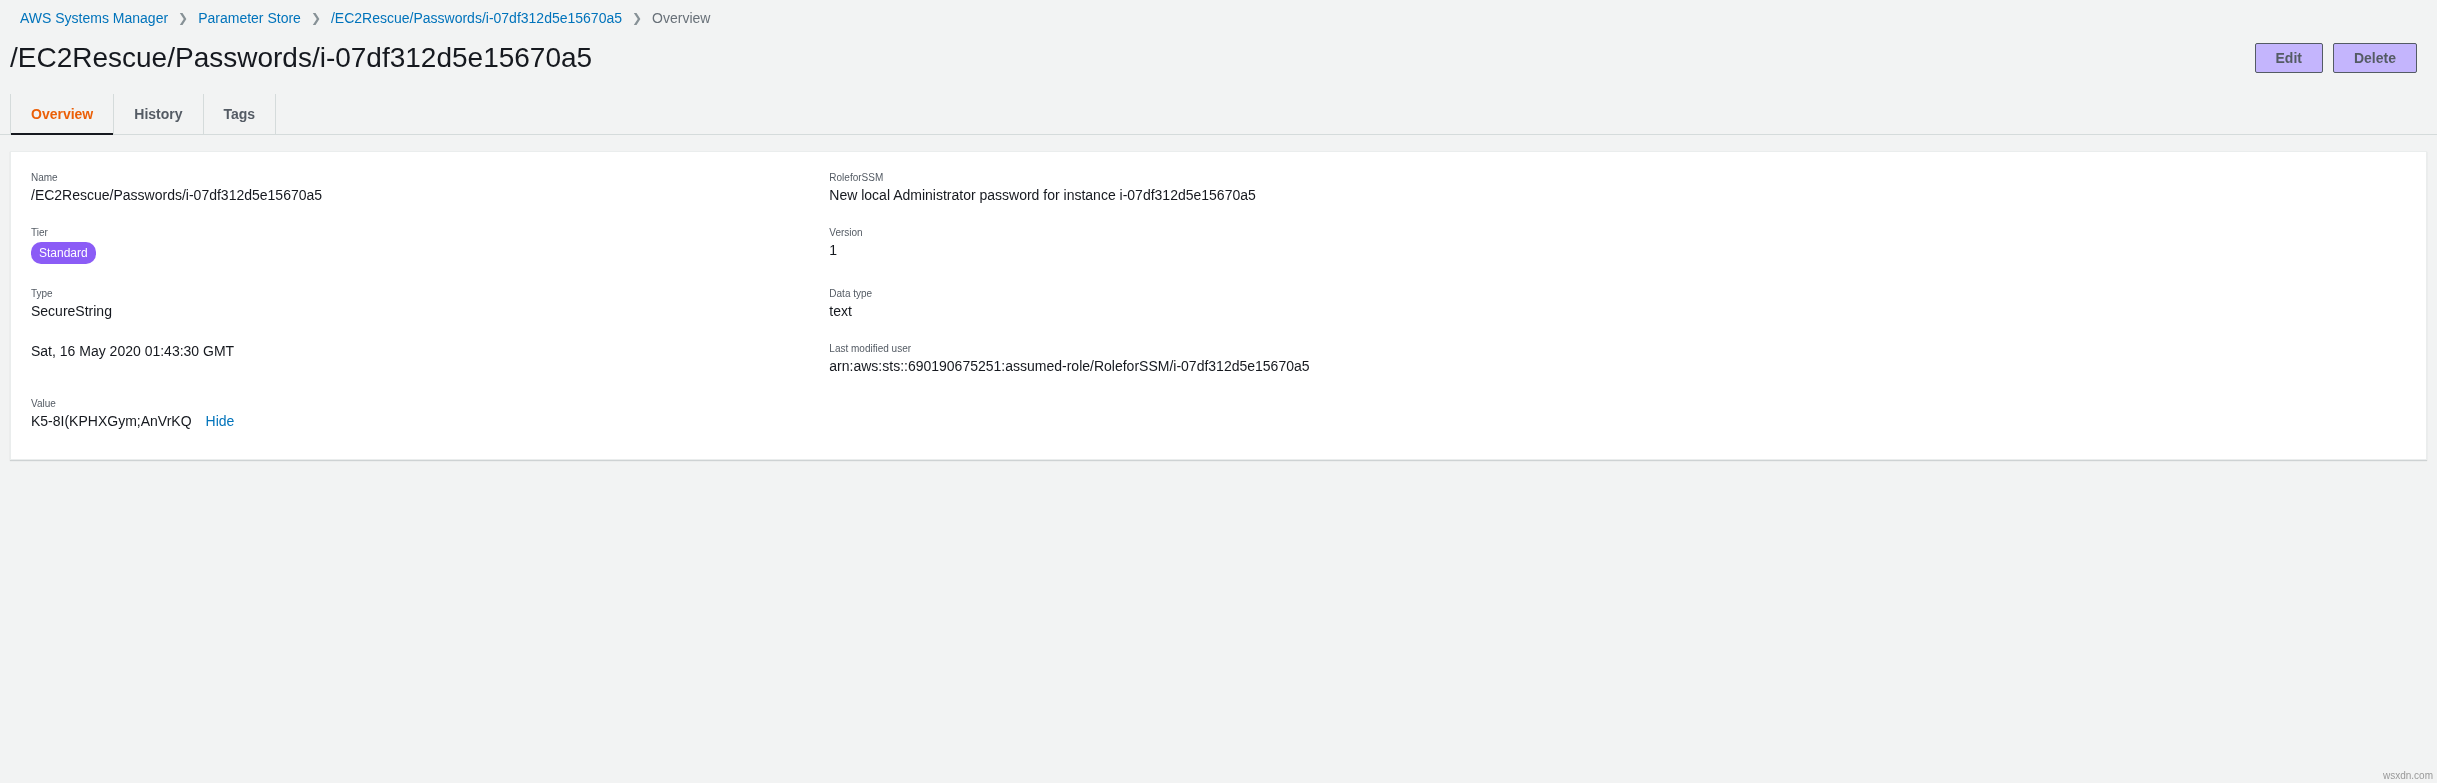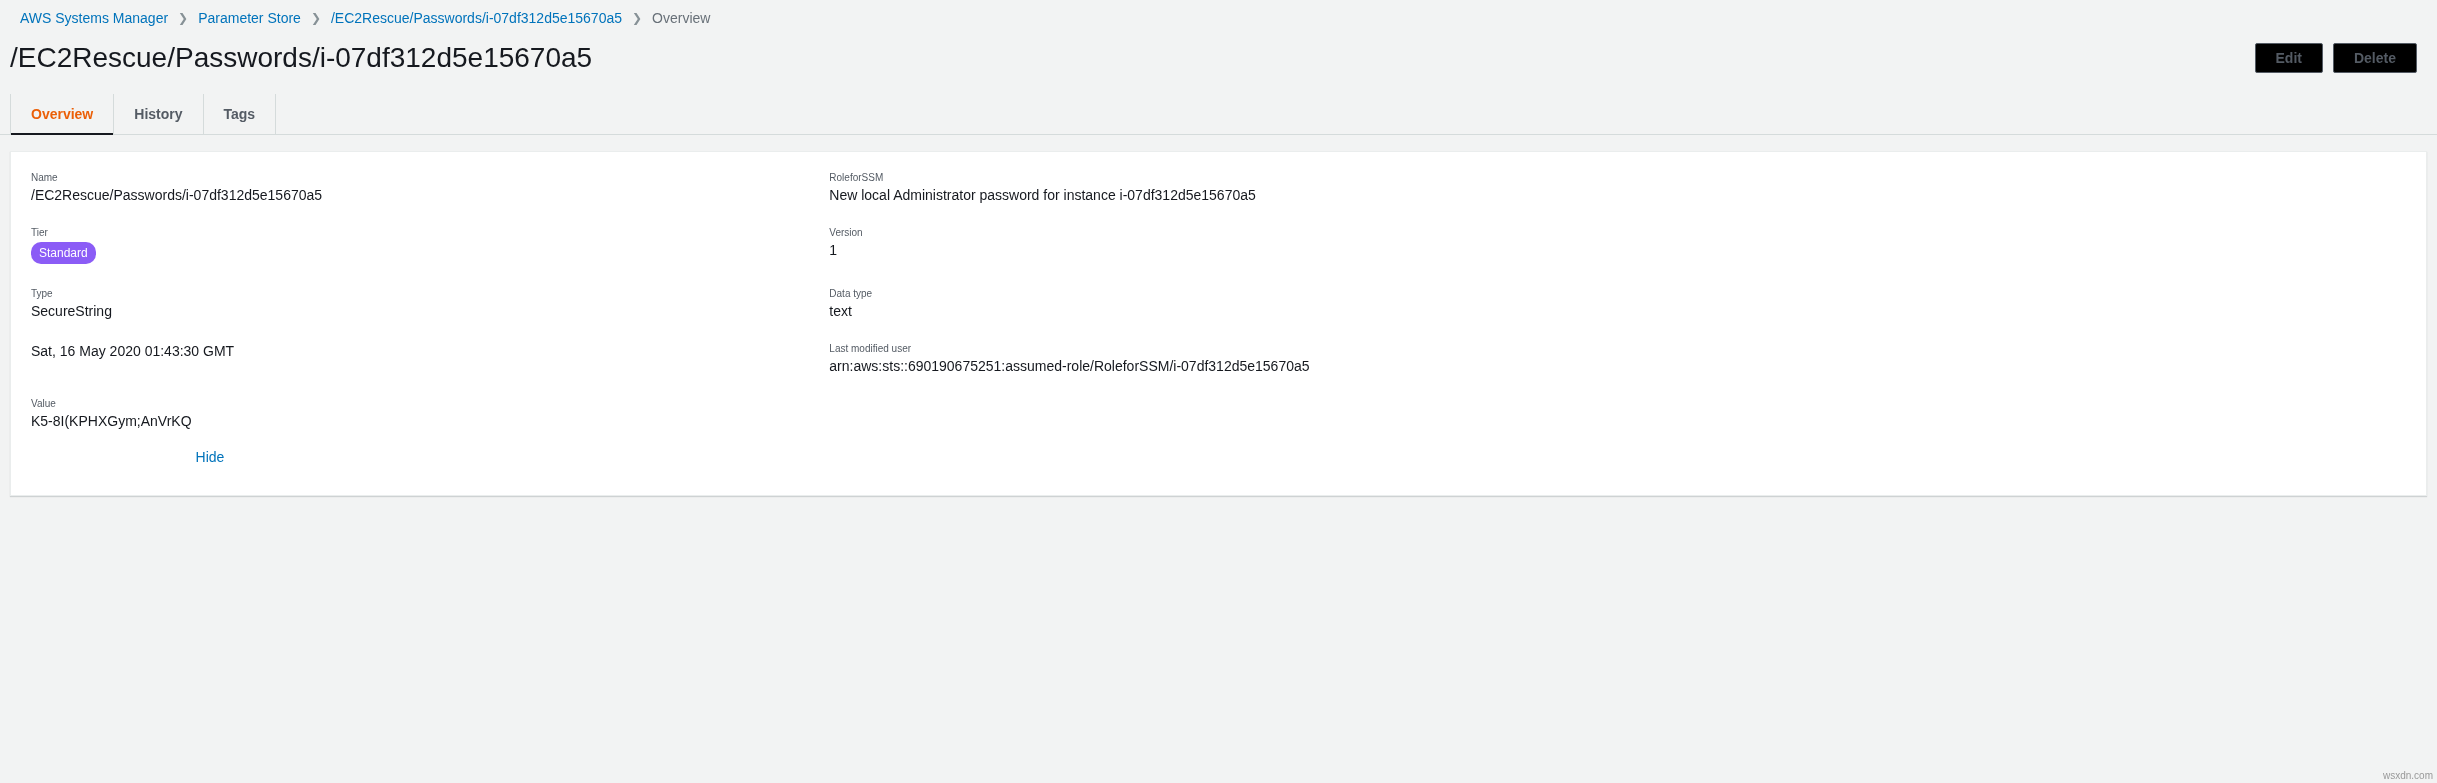--- a/index.html
+++ b/index.html
@@ -42,21 +42,21 @@
     .page-title {
       font-size: 28px;
       font-weight: 400;
       color: #16191f;
     }
     .actions {
       display: flex;
       gap: 10px;
     }
     .btn {
-      background: #000000;
+      background: #c4b5fd;
       border: 1px solid #545b64;
       border-radius: 2px;
       padding: 6px 20px;
       font-size: 14px;
       font-weight: 700;
       color: #545b64;
       cursor: pointer;
       font-family: inherit;
     }
     .tabs {
@@ -118,28 +118,27 @@
       display: inline-block;
       background-color: #8b5cf6;
       color: #fff;
       font-size: 12px;
       padding: 4px 8px;
       border-radius: 10px;
       font-weight: 400;
     }
     .value-row {
       display: flex;
-      align-items: flex-start;
-      gap: 4px;
+      align-items: center;
+      gap: 14px;
     }
     .link {
       color: #0073bb;
       cursor: pointer;
       text-decoration: none;
-      margin-top: 36px;
     }
     .footer-note {
       position: fixed;
       bottom: 2px;
       right: 4px;
       font-size: 10px;
       color: #999;
     }
   </style>
 </head>

